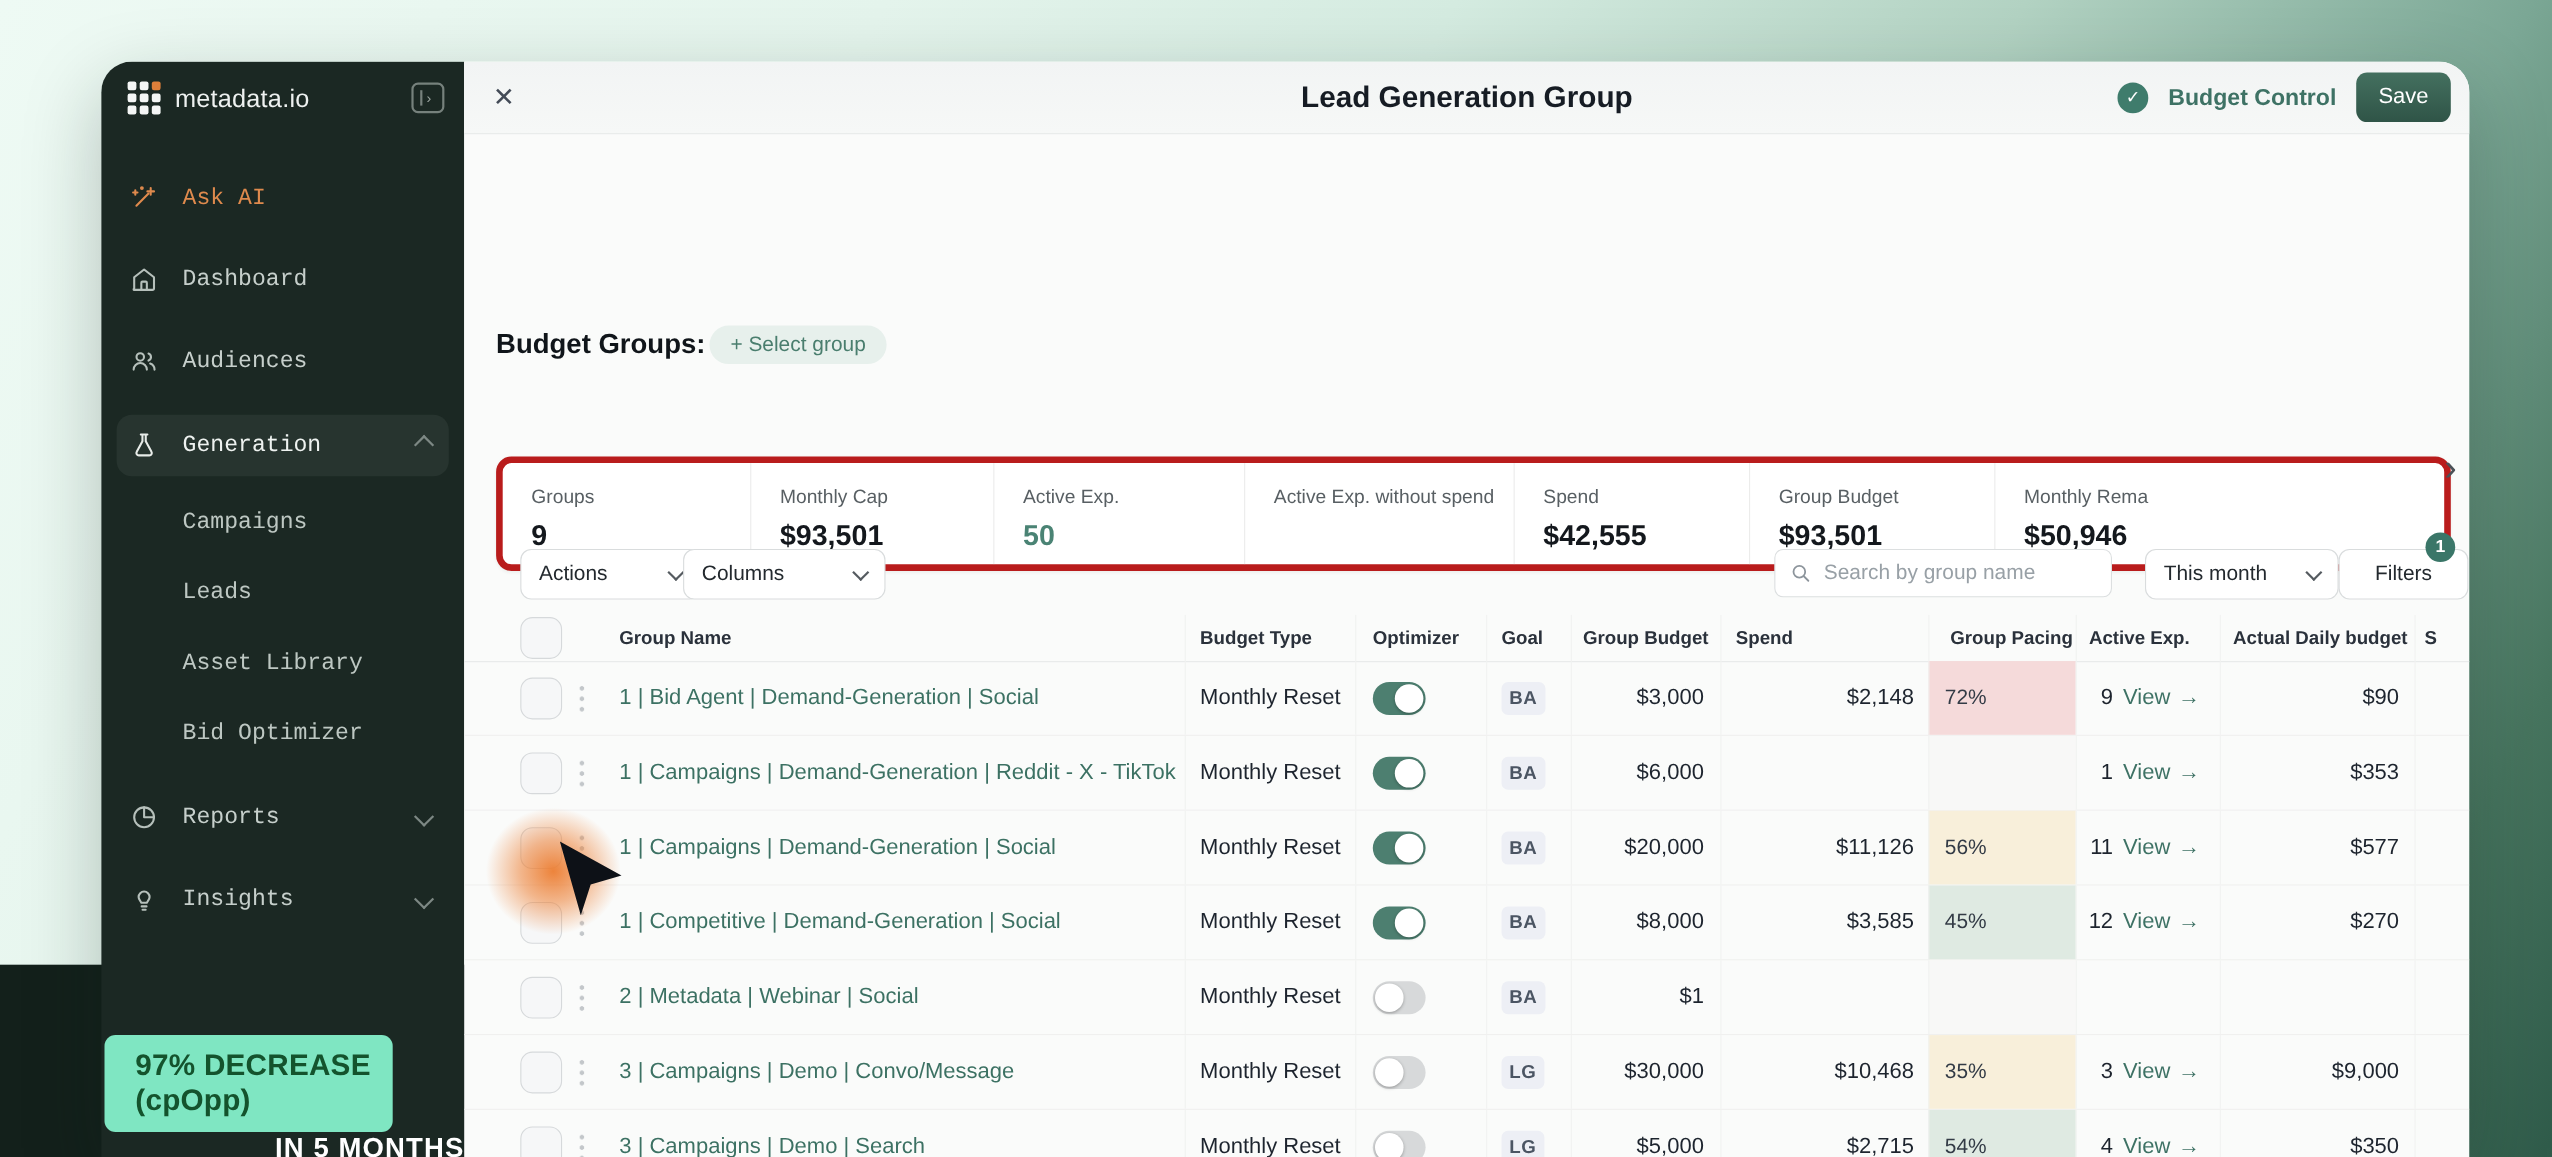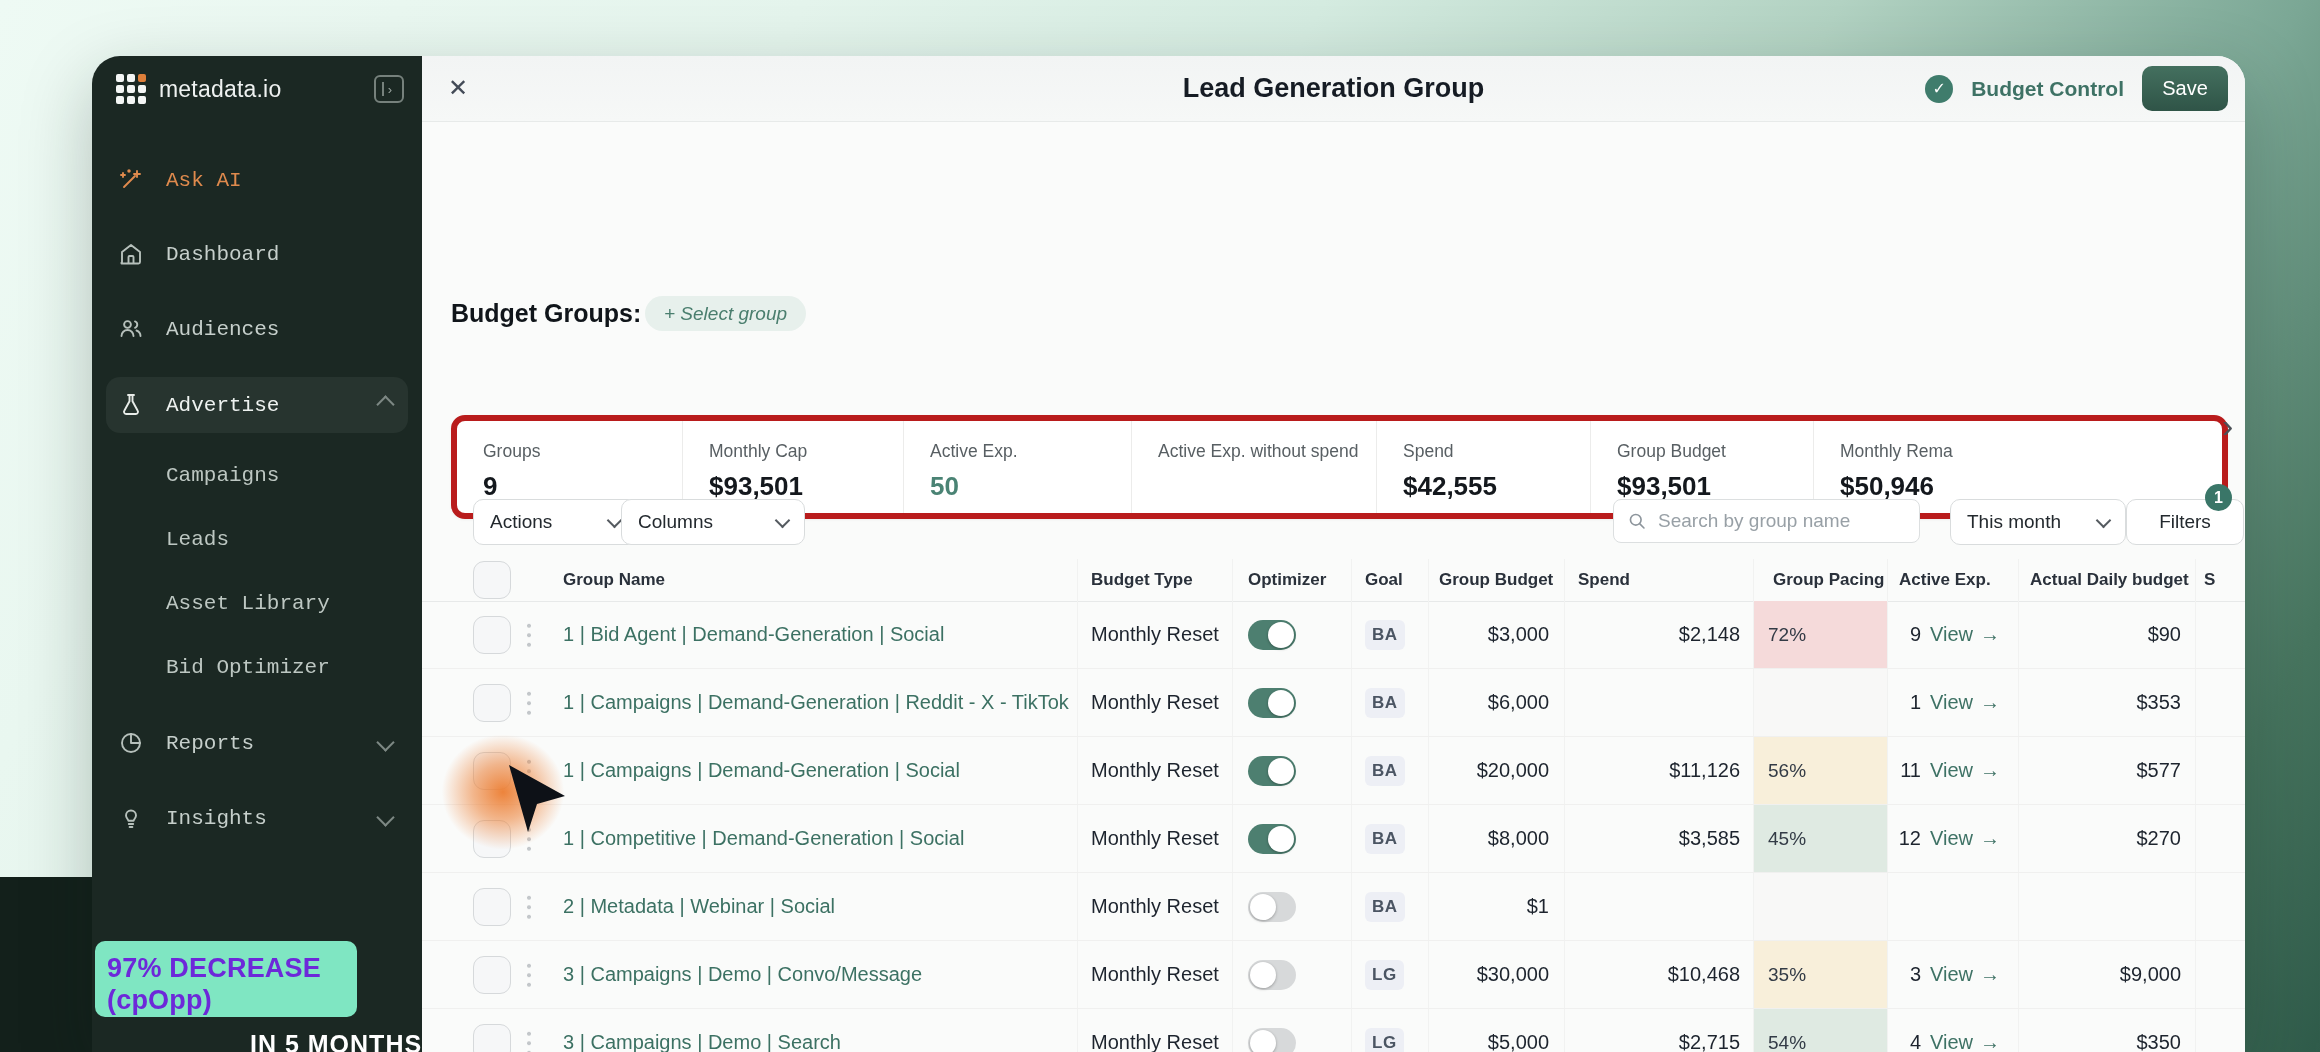--- a/index.html
+++ b/index.html
@@ -48,21 +48,21 @@
     font-size:27px;font-weight:600;color:#161c24;}
   .header-right{position:absolute;right:17px;top:0;height:65px;display:flex;align-items:center;gap:18px;}
   .check-circle{width:28px;height:28px;border-radius:50%;background:#3f7c6c;color:#fff;font-size:16px;
     display:flex;align-items:center;justify-content:center;font-weight:700;}
   .bc-label{color:var(--teal);font-size:21px;font-weight:600;}
   .save-btn{width:86px;height:45px;border-radius:10px;border:none;cursor:pointer;
     background:linear-gradient(180deg,#44705f,#2f5447);color:#fff;font-size:20px;font-family:inherit;}
 
   .bg-heading{position:absolute;left:29px;top:243px;font-size:25px;font-weight:700;color:#10151a;}
   .select-chip{position:absolute;left:223px;top:240px;height:35px;padding:0 19px;border-radius:18px;
-    background:#e7f0ec;color:#4a7e6e;font-size:19px;font-weight:500;display:flex;align-items:center;cursor:pointer;font-style:italic;}
+    background:#e7f0ec;color:#4a7e6e;font-size:19px;font-weight:500;display:flex;align-items:center;cursor:pointer;}
 
   
   .stats-card{position:absolute;left:29px;top:325px;width:1765px;height:92px;background:#fff;
     border:6px solid #b91c1c;border-radius:14px;box-shadow:0 1px 3px rgba(20,30,26,.05);
     display:grid;grid-template-columns:225px 221px 228px 245px 214px 223px 223px 184px;overflow:hidden;margin-top:34px;}
   .stat-cell{position:relative;border-left:1px solid #ececeb;padding:20px 10px 0 26px;overflow:hidden;}
   .stat-cell:first-child{border-left:none;}
   .stat-label{font-size:17.5px;color:#585f63;white-space:nowrap;}
   .stat-value{margin-top:9px;font-size:26px;font-weight:700;color:#14181d;white-space:nowrap;}
   .stat-value.accent{color:#4a8374;}
@@ -106,23 +106,23 @@
   .toggle.on .knob{left:auto;right:2px;}
   .goal-badge{background:#edeff5;color:#4b5563;font-weight:700;font-size:17px;border-radius:6px;
     padding:5px 7px;letter-spacing:.5px;}
   .c-pacing{padding-left:14px;font-size:19px;color:#333b46;background:#f8f8f7;}
   .c-pacing.red{background:var(--pacing-red);} .c-pacing.yellow{background:var(--pacing-yellow);} .c-pacing.green{background:var(--pacing-green);}
   .c-active{justify-content:flex-end;gap:9px;font-size:20px;}
   .c-active .n{color:#1d242e;}
   .view-link{color:var(--teal);cursor:pointer;display:flex;align-items:center;gap:7px;}
 
   
-  .promo-badge{position:absolute;left:95px;top:941px;width:262px;height:76px;background:var(--mint);
-    border-radius:10px;box-sizing:border-box;padding:12px 0 0 12px;
-    color:#6d28d9;font-size:27px;font-weight:800;line-height:1.18;letter-spacing:.2px;}
+  .promo-badge{position:absolute;left:95px;top:941px;width:262px;height:88px;background:var(--mint);
+    border-radius:10px;box-sizing:border-box;padding:12px 0 0 28px;
+    color:#14532d;font-size:27px;font-weight:800;line-height:1.18;letter-spacing:.2px;}
   .promo-sub{position:absolute;left:250px;top:1030px;color:#fff;font-size:25px;font-weight:800;letter-spacing:1px;}
 
   
   .cursor-glow{position:absolute;left:418px;top:712px;width:170px;height:160px;pointer-events:none;
     background:radial-gradient(closest-side,rgba(236,125,49,.95) 0%,rgba(236,125,49,.55) 35%,rgba(236,125,49,0) 72%);}
   .cursor-arrow{position:absolute;left:506px;top:763px;pointer-events:none;}
 </style>
 </head>
 <body>
 
@@ -182,21 +182,21 @@
         </span>
         <span class="lbl">Audiences</span>
       </div>
 
       <div class="nav-item active-pill" style="top:321px;">
         <span class="icn">
           <svg class="sic" width="26" height="26" viewBox="0 0 26 26">
               <path d="M10 3 h6 M11.5 3 v6.2 l-5.2 9.5 a2.2 2.2 0 0 0 1.9 3.3 h9.6 a2.2 2.2 0 0 0 1.9 -3.3 l-5.2 -9.5 V3"></path>
             </svg>
         </span>
-        <span class="lbl">Advertise</span>
+        <span class="lbl">Generation</span>
         <span class="nav-chev chev up"></span>
       </div>
 
       <div class="nav-item sub" style="top:395px;">
         <span class="lbl">Campaigns</span>
       </div>
       <div class="nav-item sub" style="top:459px;">
         <span class="lbl">Leads</span>
       </div>
       <div class="nav-item sub" style="top:523px;">

